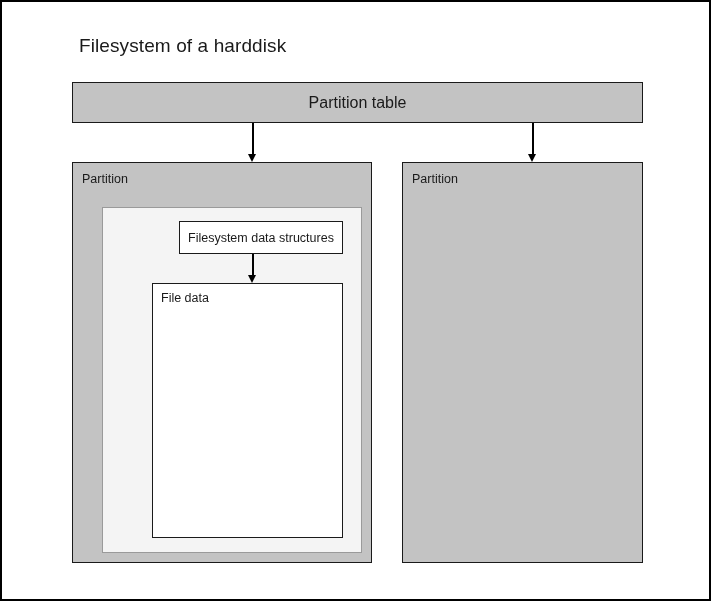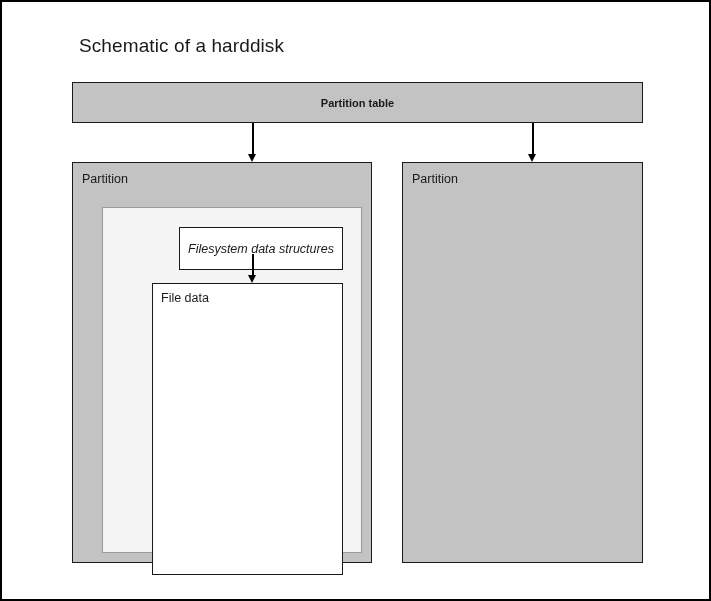--- a/index.html
+++ b/index.html
@@ -42,22 +42,22 @@
   .node.gray   { background: #c3c3c3; }
   .node.light  { background: #f4f4f4; border-color: #9a9a9a; border-width: 1px; }
   .node.white  { background: #ffffff; }
 
   
   .label-center {
     position: absolute;
     left: 0; right: 0; top: 50%;
     transform: translateY(-50%);
     text-align: center;
-    font-weight: bold;
-    font-size: 11px;
+    font-weight: normal;
+    font-size: 16px;
   }
   .label-topleft {
     position: absolute;
     left: 9px;
     top: 9px;
     font-weight: normal;
     font-size: 12.5px;
   }
   .label-topleft-regular {
     position: absolute;
@@ -95,21 +95,21 @@
     border-left: 4.5px solid transparent;
     border-right: 4.5px solid transparent;
     border-top: 8px solid #000000;
   }
 </style>
 </head>
 <body>
 
 <div id="page">
 
-  <div id="diagram-title">Schematic of a harddisk</div>
+  <div id="diagram-title">Filesystem of a harddisk</div>
 
   <div class="node gray" style="left:70px; top:80px; width:571px; height:41px;">
     <div class="label-center">Partition table</div>
   </div>
 
   <div class="arrow" style="left:250px; top:121px; height:39px;">
     <div class="shaft" style="height:32px;"></div>
     <div class="head" style="top:31px;"></div>
   </div>
 
@@ -117,30 +117,30 @@
     <div class="shaft" style="height:32px;"></div>
     <div class="head" style="top:31px;"></div>
   </div>
 
   <div class="node gray" style="left:70px; top:160px; width:300px; height:401px;">
     <div class="label-topleft">Partition</div>
   </div>
 
   <div class="node light" style="left:100px; top:205px; width:260px; height:346px;"></div>
 
-  <div class="node white" style="left:177px; top:225px; width:164px; height:43px;font-style:italic;">
+  <div class="node white" style="left:177px; top:219px; width:164px; height:33px;">
     <div class="label-mid">Filesystem data structures</div>
   </div>
 
   <div class="arrow" style="left:250px; top:252px; height:29px;">
     <div class="shaft" style="height:22px;"></div>
     <div class="head" style="top:21px;"></div>
   </div>
 
-  <div class="node white" style="left:150px; top:281px; width:191px; height:292px;">
+  <div class="node white" style="left:150px; top:281px; width:191px; height:255px;">
     <div class="label-topleft-regular">File data</div>
   </div>
 
   <div class="node gray" style="left:400px; top:160px; width:241px; height:401px;">
     <div class="label-topleft">Partition</div>
   </div>
 
 </div>
 
 </body></html>

